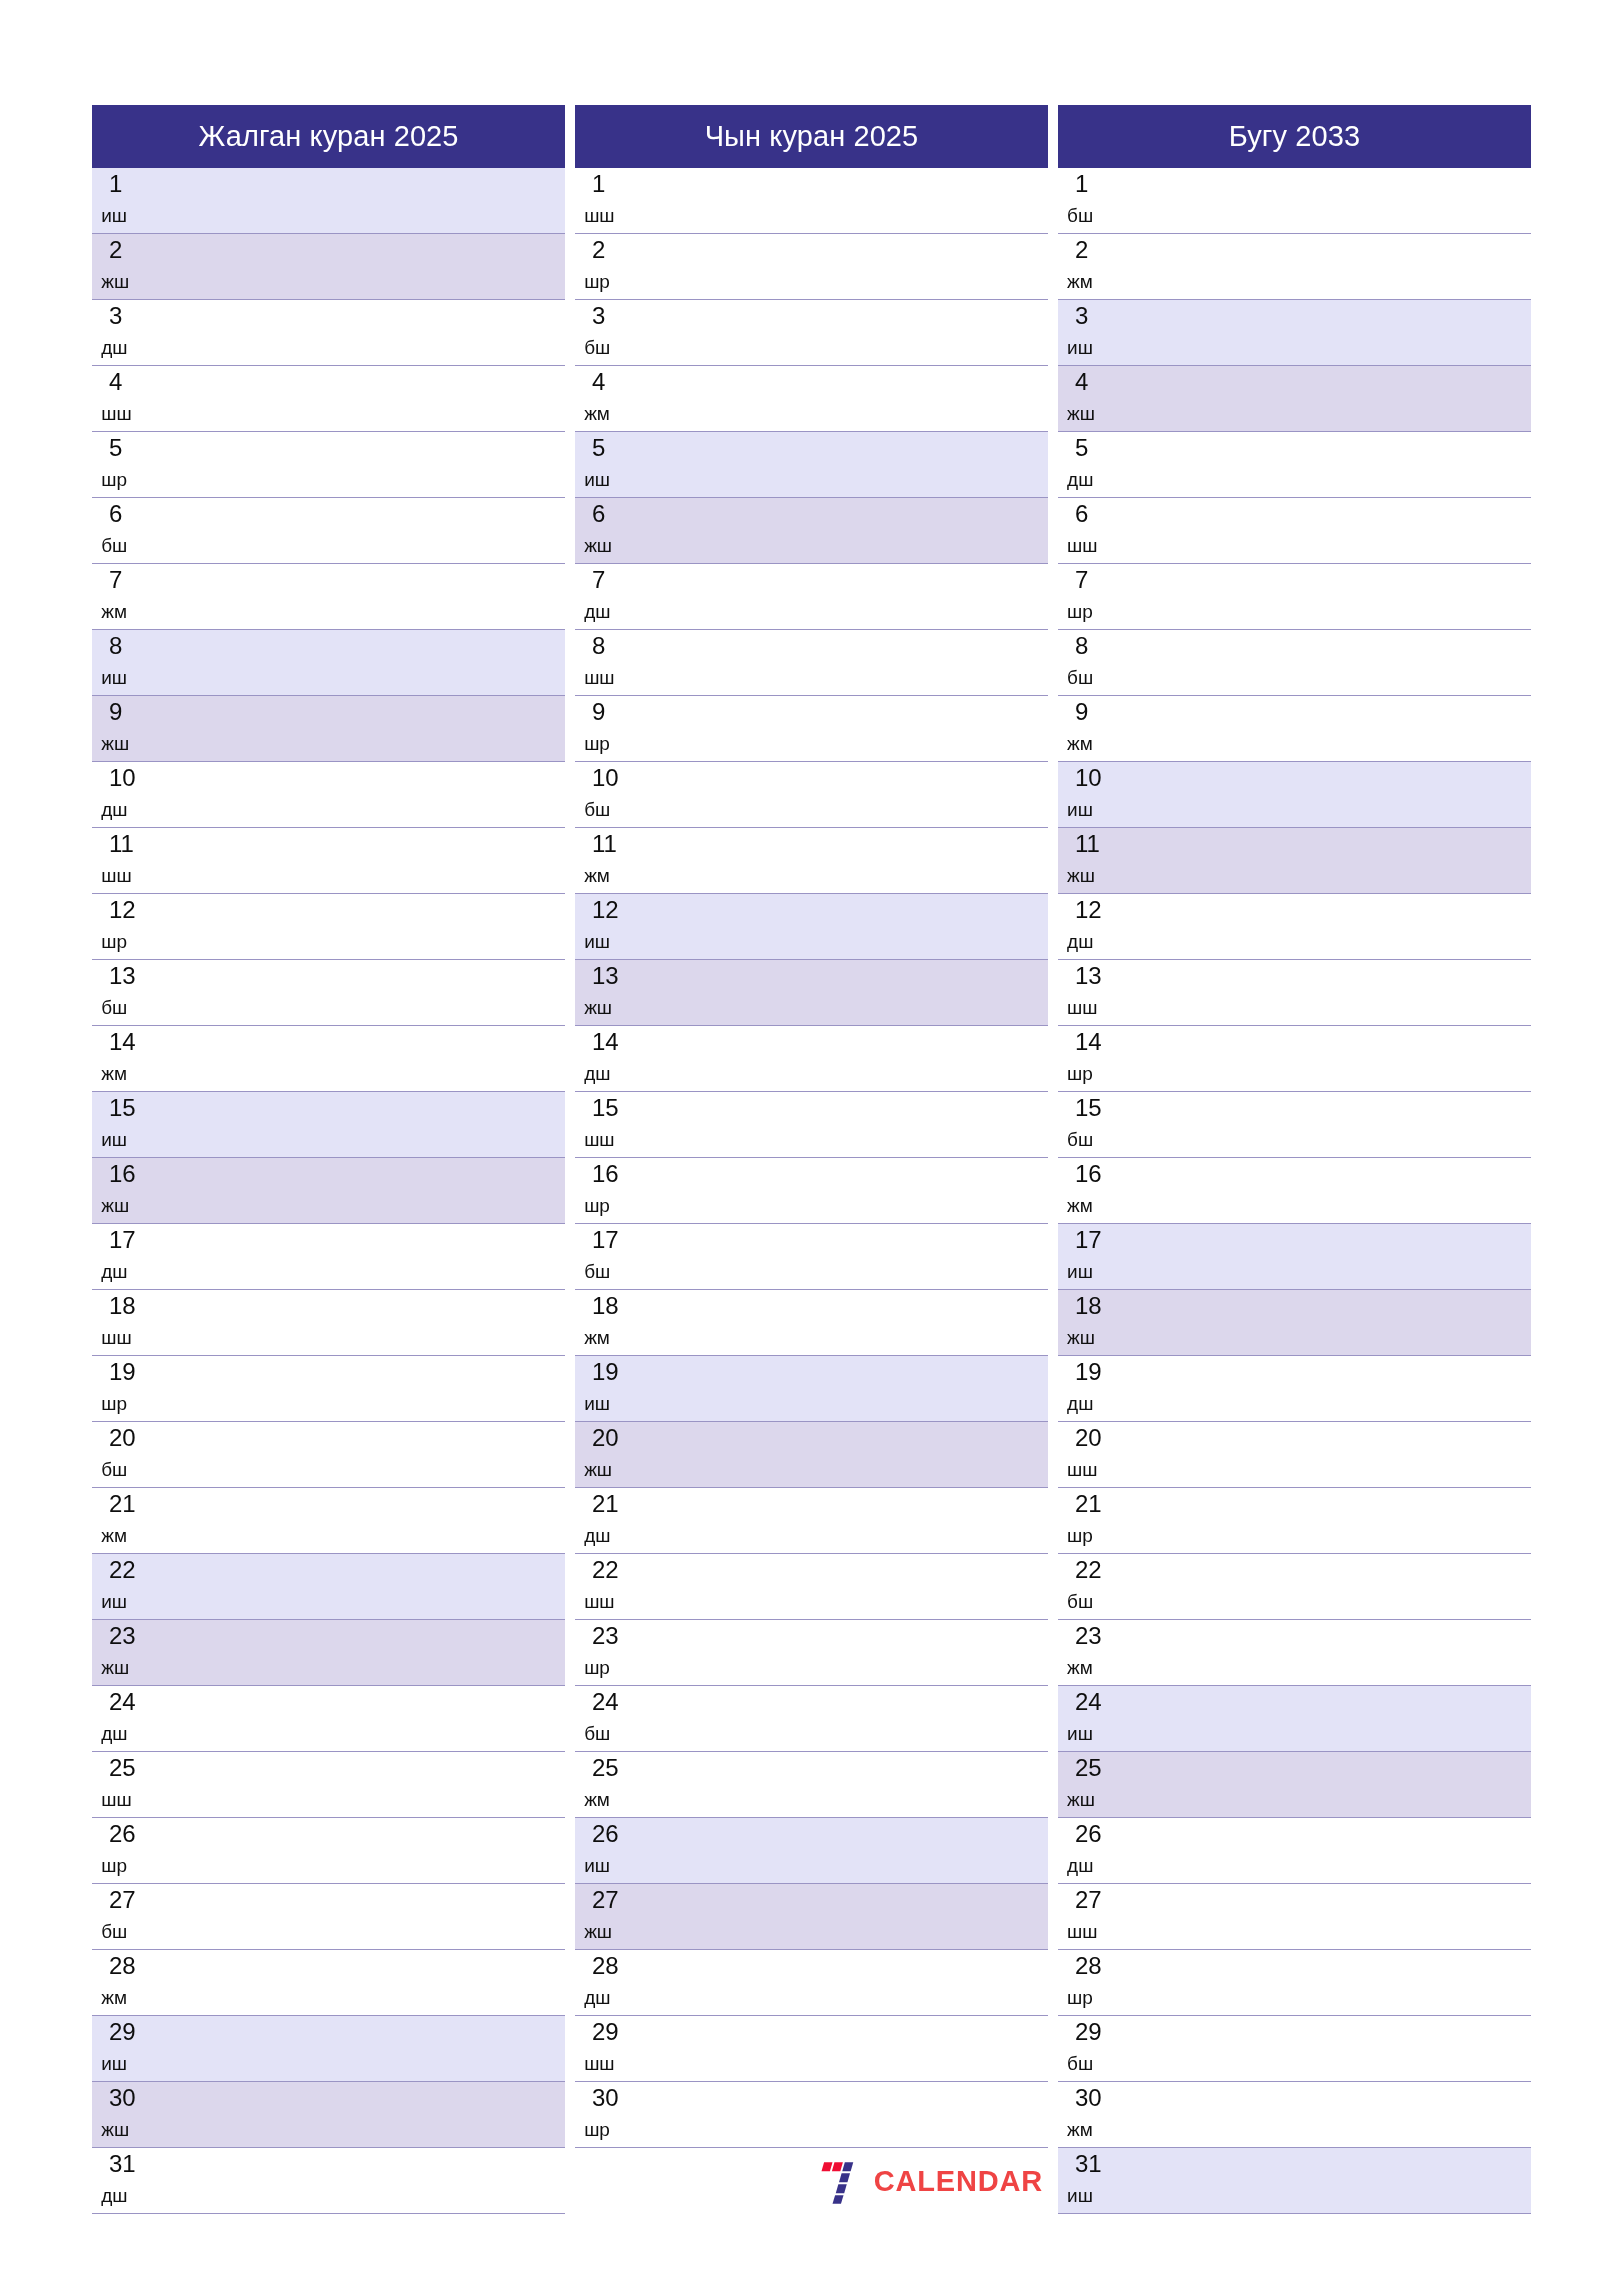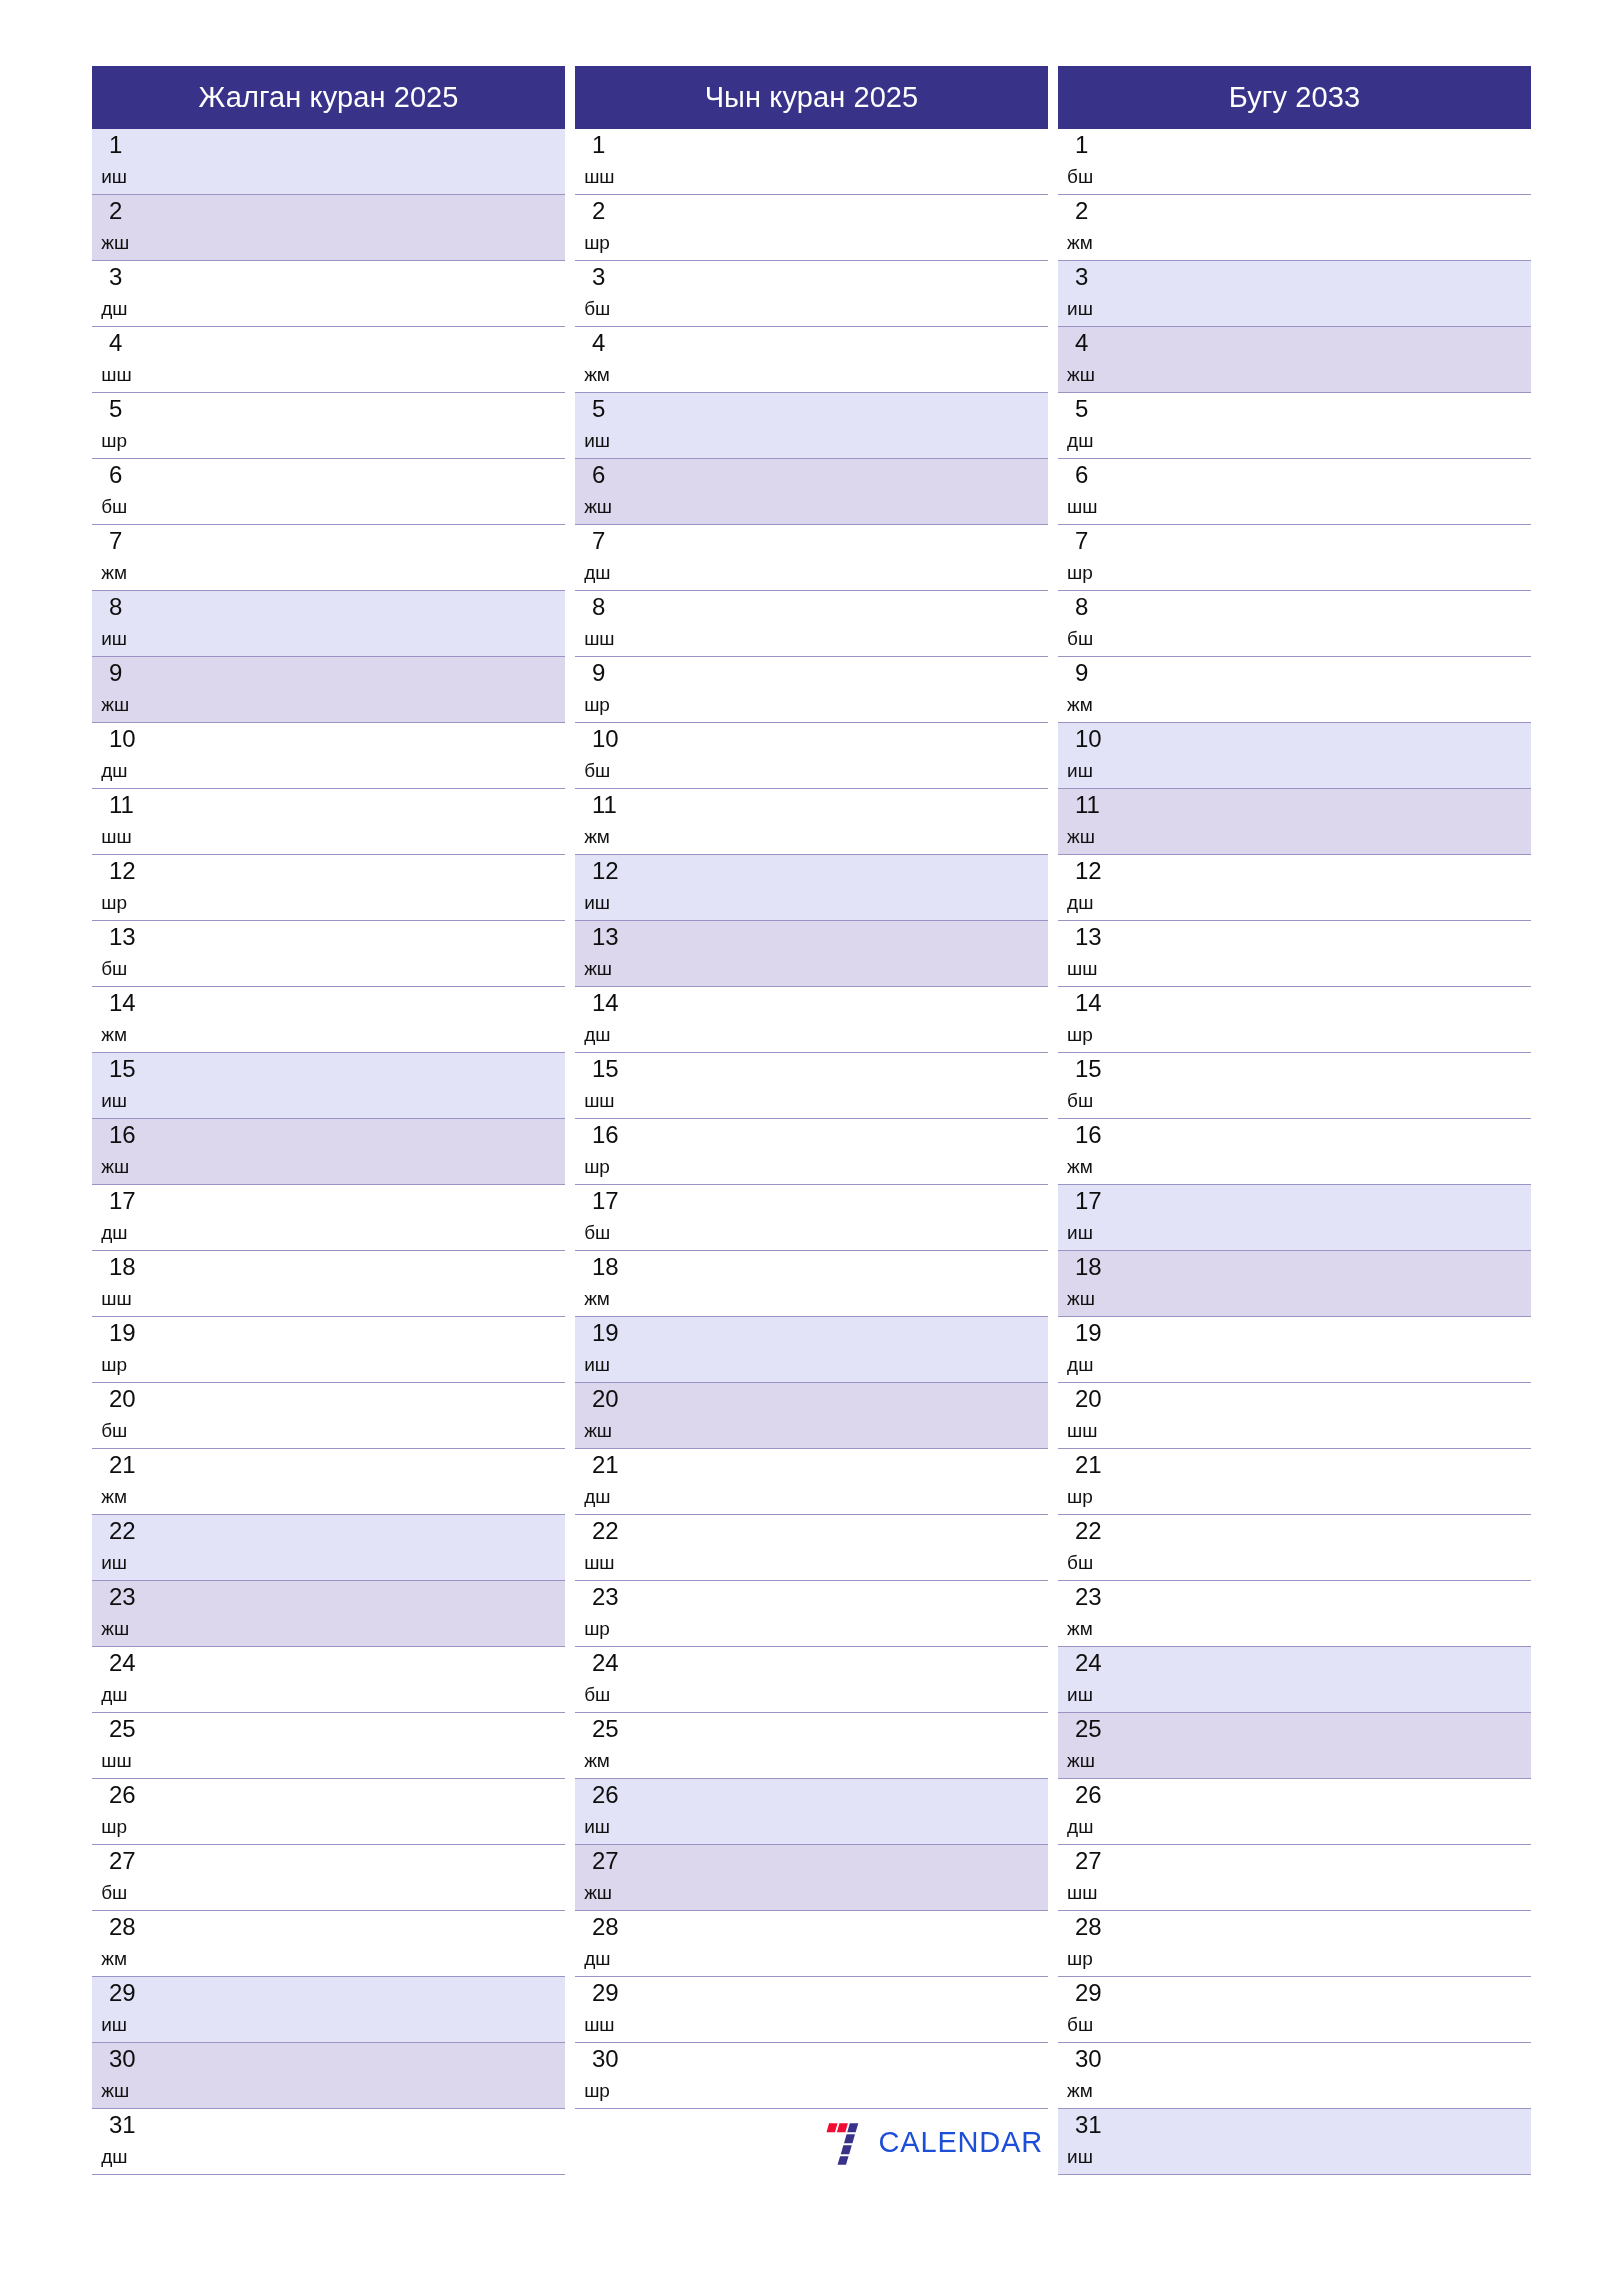--- a/index.html
+++ b/index.html
@@ -13,21 +13,21 @@
     font-family: "Liberation Sans", sans-serif;
     -webkit-font-smoothing: antialiased;
     overflow: hidden;
   }
 
   #page {
     position: relative;
     width: 1623px;
     height: 2295px;
     box-sizing: border-box;
-    padding: 66px 92px 0 92px;
+    padding: 105px 92px 0 92px;
   }
 
   #columns {
     display: flex;
     flex-direction: row;
     gap: 9.8px;
     width: 100%;
     height: 2140px;
   }
 
@@ -108,23 +108,23 @@
     align-items: center;
     gap: 10.5px;
   }
   .logo-mark {
     width: 48px;
     height: 48px;
     display: block;
   }
   .logo-word {
     font-size: 29px;
-    font-weight: 400;
+    font-weight: 700;
     letter-spacing: 0.8px;
-    color: #1d4ed8;
+    color: #ef4444;
     line-height: 1;
     font-family: "Liberation Sans", sans-serif;
   }
 </style>
 </head>
 <body>
 
 <div id="page">
   <div id="columns">
       <div class="month-col">

